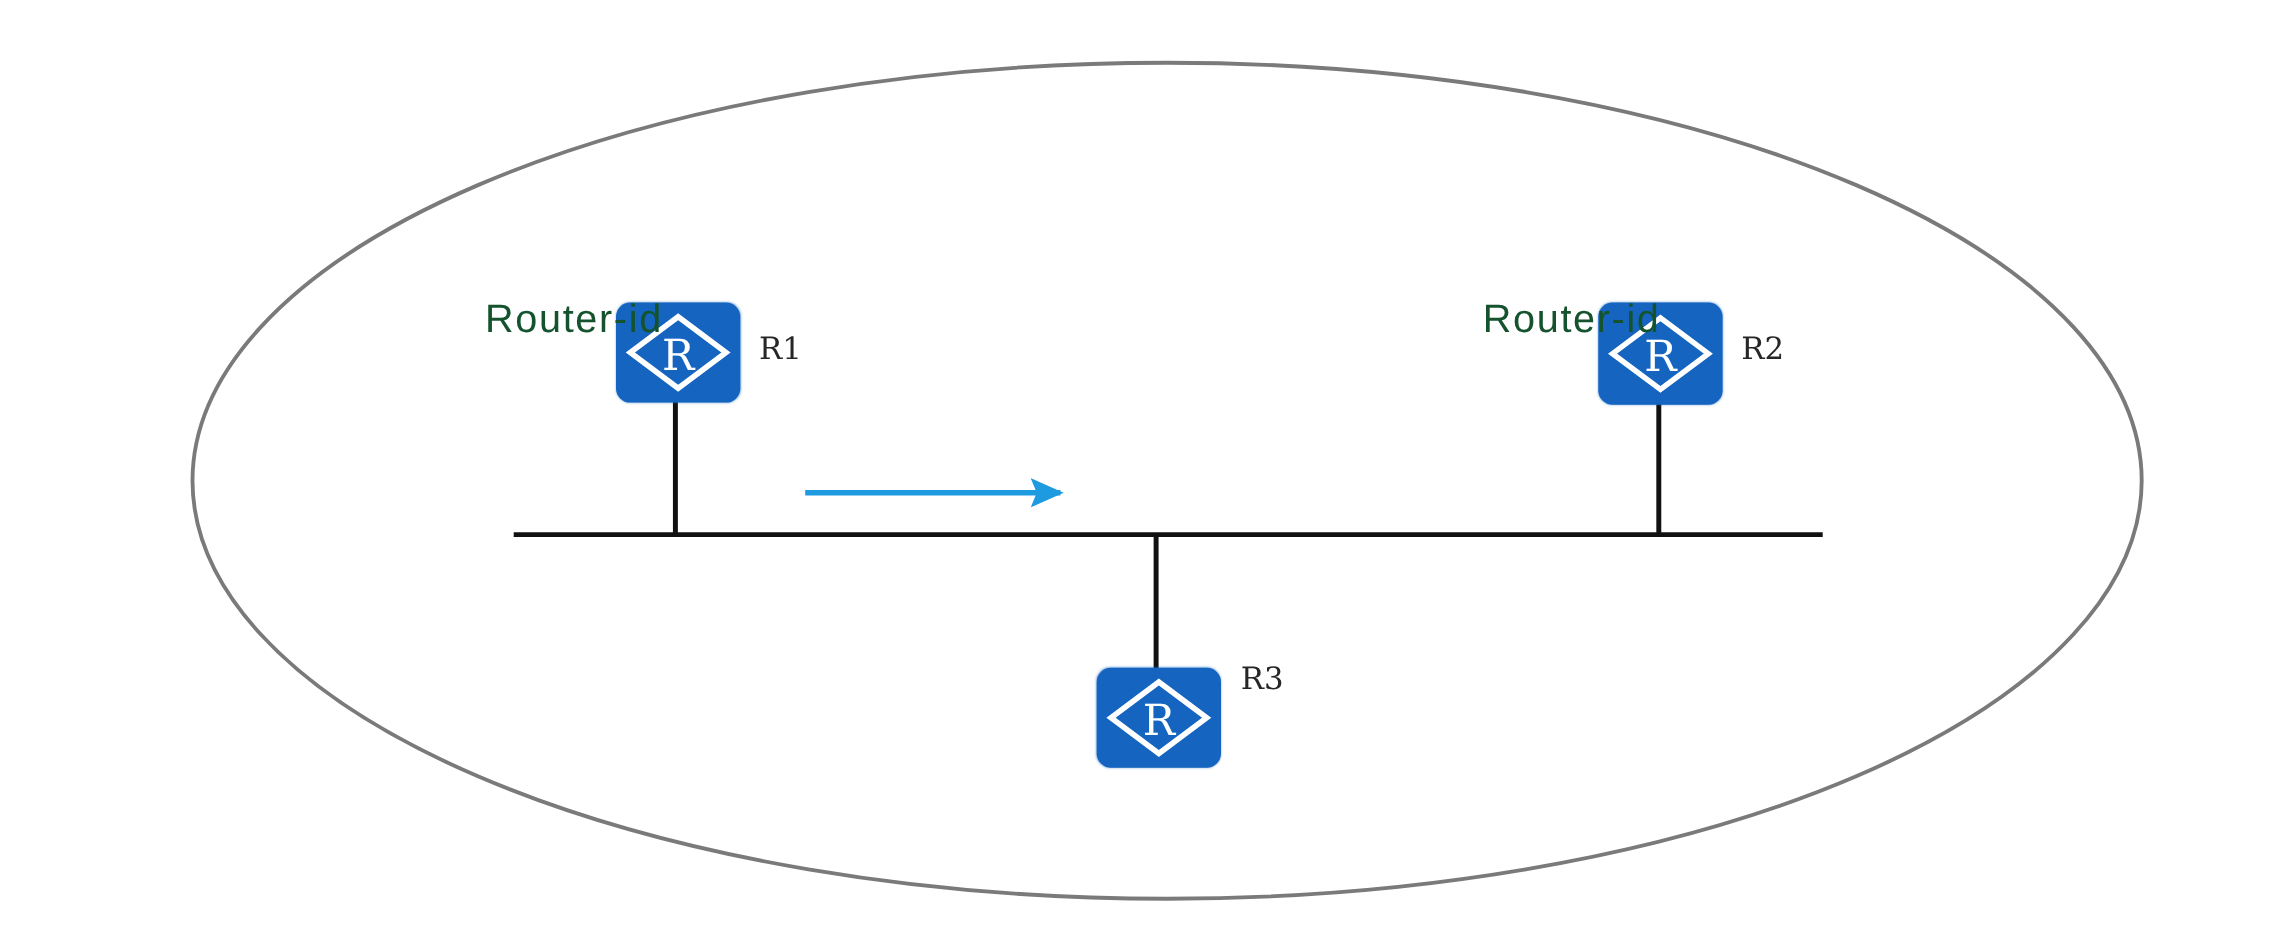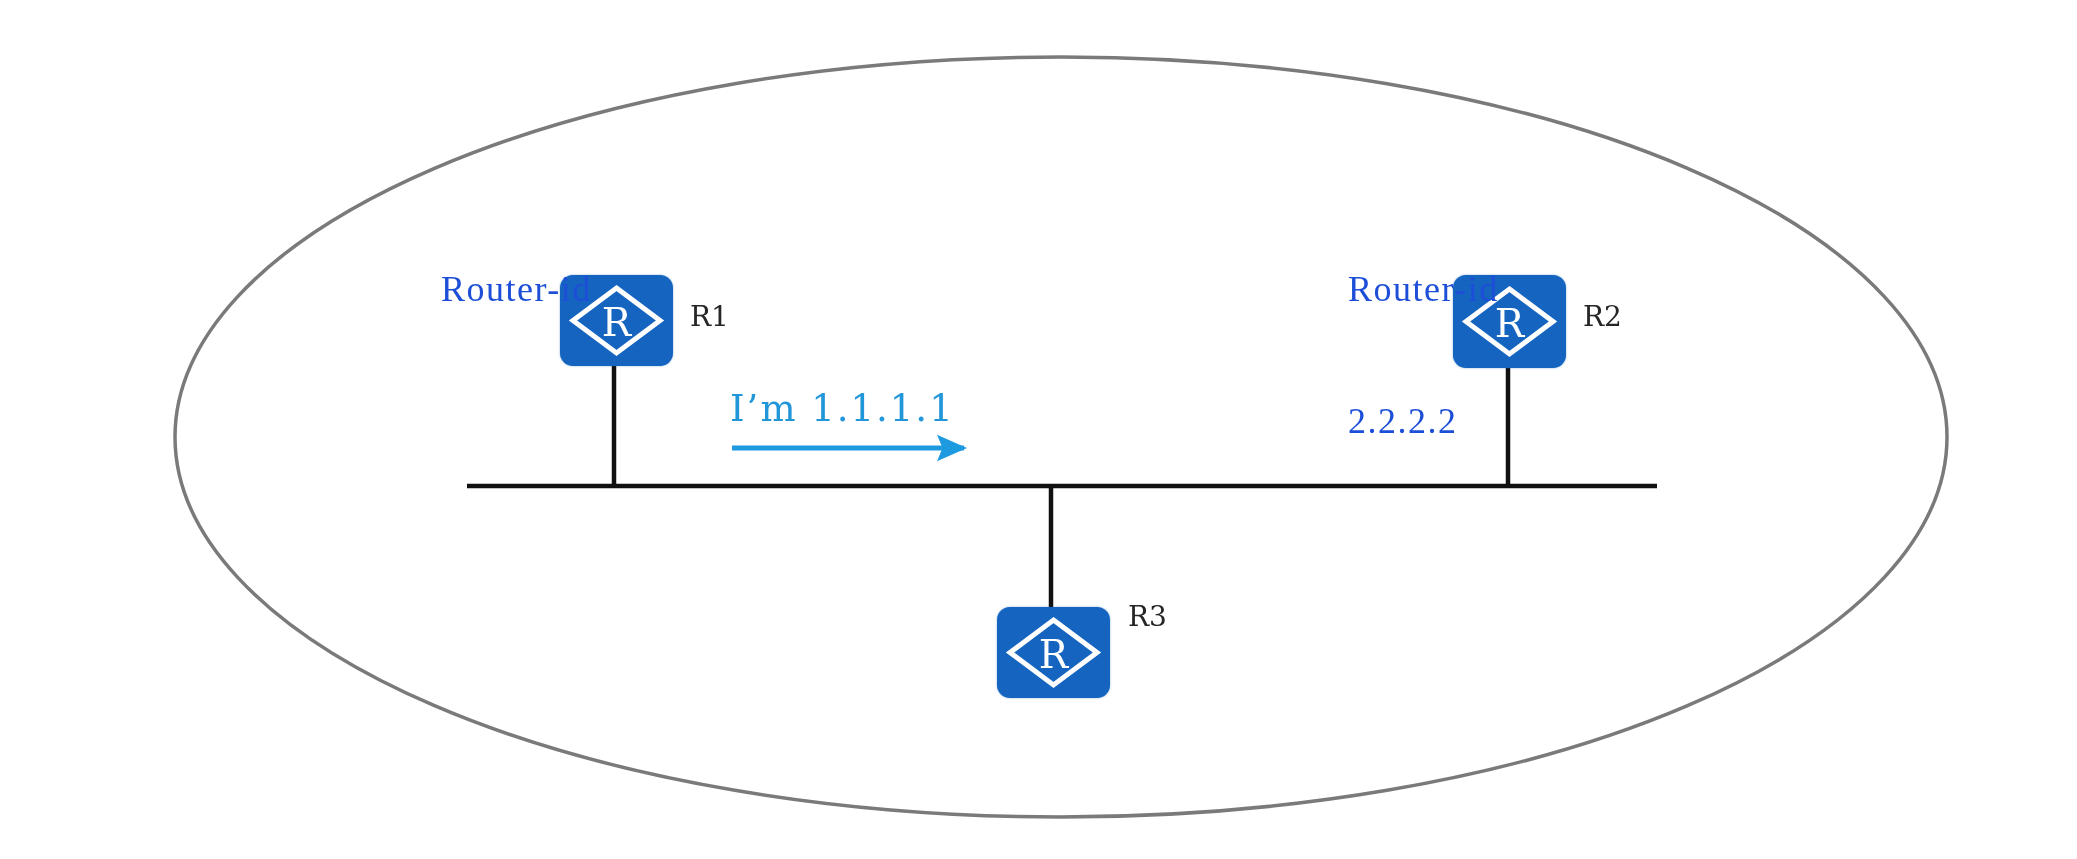--- a/index.html
+++ b/index.html
@@ -37,24 +37,24 @@
     left: 960px;
     top: 196px;
     width: 220px;
     text-align: center;
     font-family: "DejaVu Serif", serif;
     font-size: 41px;
     letter-spacing: 2px;
     color: #2b2b2b;
   }
   .routerid {
-    font-family: Liberation Serif, serif;
+    font-family: Liberation Sans, sans-serif;
     font-size: 36px;
     letter-spacing: 1.5px;
-    color: #1d4ed8;
+    color: #14532d;
   }
   .routerid-1 {
     left: 441px;
     top: 180px;
   }
   .routerid-2 {
     left: 1348px;
     top: 180px;
   }
   .routerid-3 {
@@ -141,21 +141,19 @@
   </div>
 
 
   <div class="lbl routerid routerid-1">
     <div>Router-id</div>
   </div>
   <div class="lbl node-name node-name-r1">R1</div>
 
   <div class="lbl routerid routerid-2">
     <div>Router-id</div>
-    <div>2.2.2.2</div>
   </div>
   <div class="lbl node-name node-name-r2">R2</div>
 
   <div class="lbl node-name node-name-r3">R3</div>
 
-  <div class="lbl hello-text">I’m 1.1.1.1</div>
 
 </div>
 
 </body></html>

